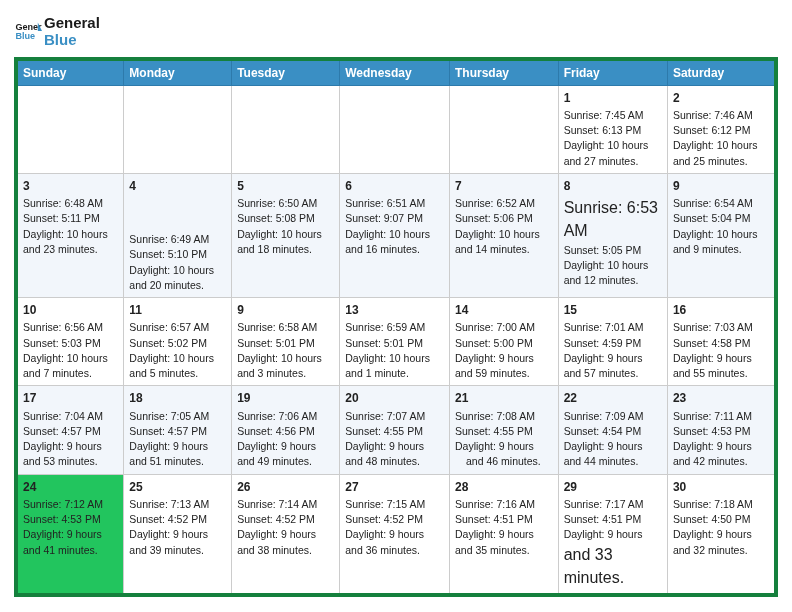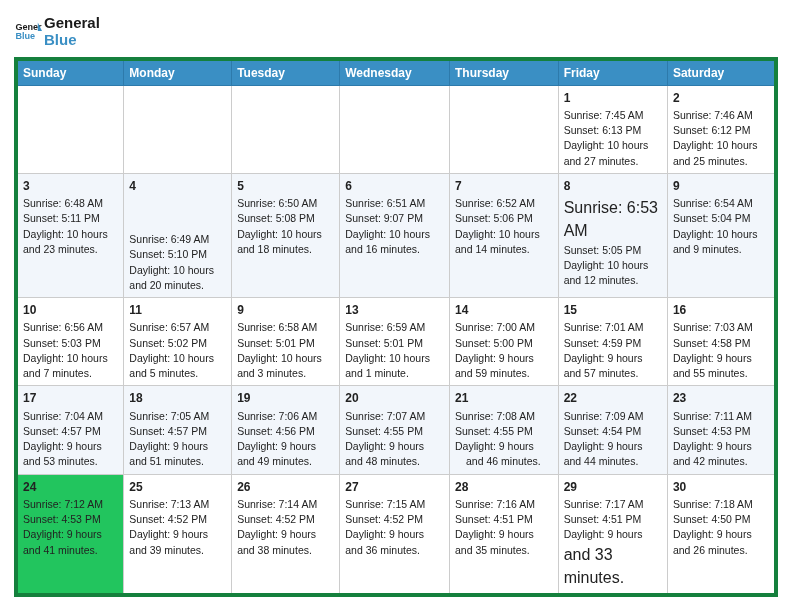--- a/index.html
+++ b/index.html
@@ -347,18 +347,18 @@
             <span style="display: block; font-size: 10.5px; line-height: 1.45;">Sunrise: 7:17 AM</span>
             <span style="display: block; font-size: 10.5px; line-height: 1.45;">Sunset: 4:51 PM</span>
             <span style="display: block; font-size: 10.5px; line-height: 1.45;">Daylight: 9 hours</span>
             <span style="display: block; font-size: 16px; line-height: 1.45;">and 33 minutes.</span>
           </td>
           <td style="background: rgb(255, 255, 255);">
             <span class="day-num">30</span>
             <span style="display: block; font-size: 10.5px; line-height: 1.45;">Sunrise: 7:18 AM</span>
             <span style="display: block; font-size: 10.5px; line-height: 1.45;">Sunset: 4:50 PM</span>
             <span style="display: block; font-size: 10.5px; line-height: 1.45;">Daylight: 9 hours</span>
-            <span style="display: block; font-size: 10.5px; line-height: 1.45;">and 26 minutes.</span>
+            <span style="display: block; font-size: 10.5px; line-height: 1.45;">and 32 minutes.</span>
           </td>
         </tr>
       </tbody>
   </table>
 </div>
 
 </body></html>

